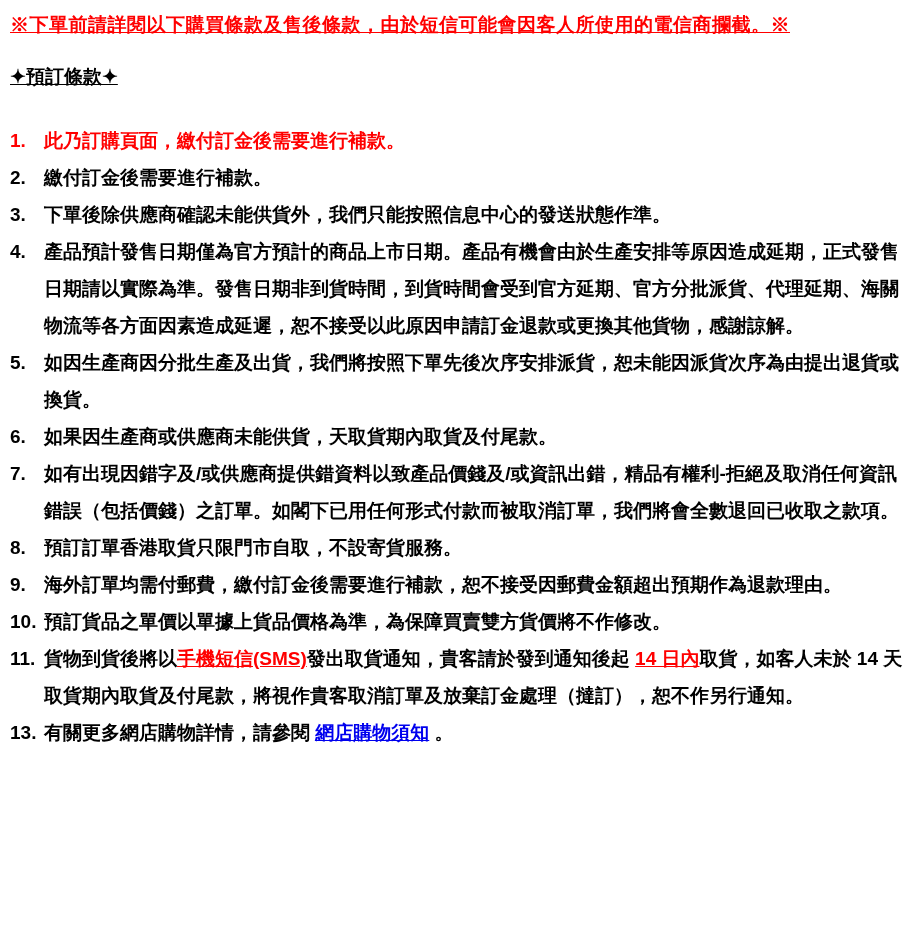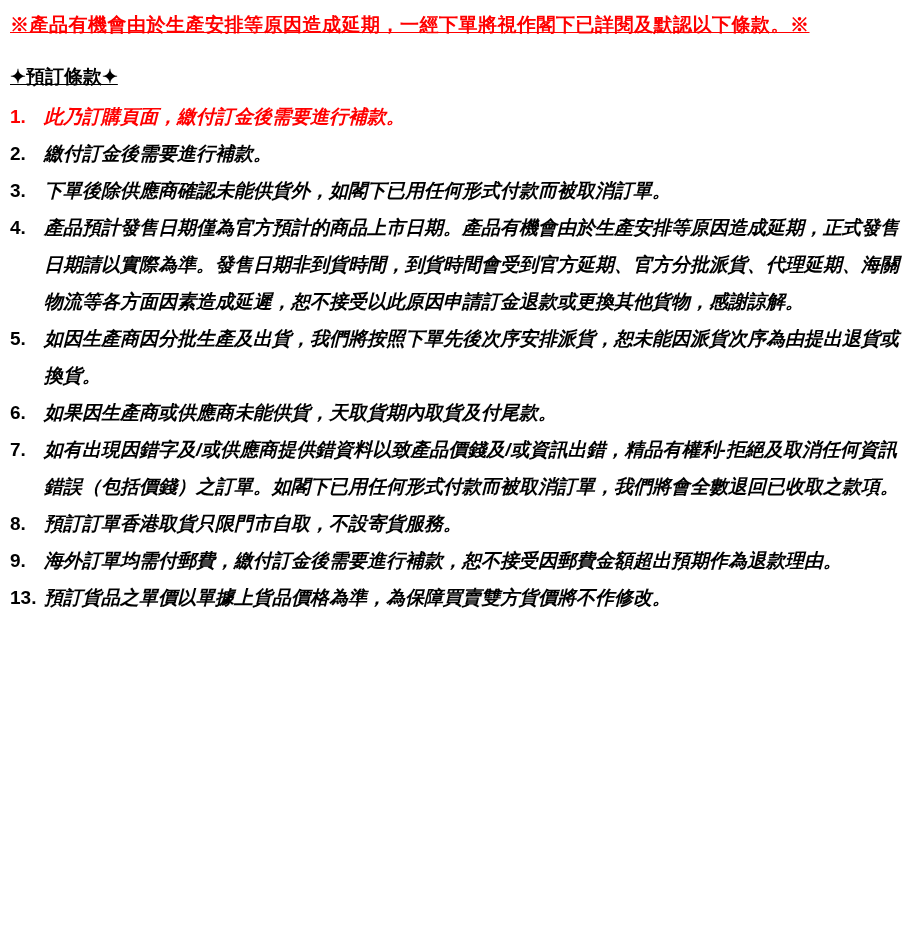--- a/index.html
+++ b/index.html
@@ -22,73 +22,72 @@
     color: #ff0000;
     text-decoration: underline;
     line-height: 30px;
     margin-bottom: 24px;
     letter-spacing: 0.5px;
   }
   .section-title {
     color: #000000;
     text-decoration: underline;
     line-height: 26px;
-    margin-bottom: 8px;
+    margin-bottom: 32px;
   }
   .terms-list {
     display: block;
   }
   .term-item {
     display: flex;
     align-items: flex-start;
     line-height: 37px;
   }
   .term-num {
     min-width: 34px;
     flex-shrink: 0;
     text-align: left;
   }
   .term-text {
     flex: 1;
     word-break: break-word;
-    font-style: italic;
   }
   .red {
     color: #ff0000;
   }
   .red-underline {
     color: #ff0000;
     text-decoration: underline;
   }
   .link {
     color: #0000ee;
     text-decoration: underline;
     cursor: pointer;
   }
 </style>
 </head>
 <body>
 
 <div class="page">
-  <div class="header-warning">※產品有機會由於生產安排等原因造成延期，一經下單將視作閣下已詳閱及默認以下條款。※</div>
+  <div class="header-warning">※下單前請詳閱以下購買條款及售後條款，由於短信可能會因客人所使用的電信商攔截。※</div>
 
   <div class="section-title">✦預訂條款✦</div>
 
   <div class="terms-list">
       <div class="term-item red">
         <span class="term-num">1.</span>
         <span class="term-text"><span>此乃訂購頁面，繳付訂金後需要進行補款。</span></span>
       </div>
       <div class="term-item">
         <span class="term-num">2.</span>
         <span class="term-text"><span>繳付訂金後需要進行補款。</span></span>
       </div>
       <div class="term-item">
         <span class="term-num">3.</span>
-        <span class="term-text"><span>下單後除供應商確認未能供貨外，如閣下已用任何形式付款而被取消訂單。</span></span>
+        <span class="term-text"><span>下單後除供應商確認未能供貨外，我們只能按照信息中心的發送狀態作準。</span></span>
       </div>
       <div class="term-item">
         <span class="term-num">4.</span>
         <span class="term-text"><span>產品預計發售日期僅為官方預計的商品上市日期。產品有機會由於生產安排等原因造成延期，正式發售日期請以實際為準。發售日期非到貨時間，到貨時間會受到官方延期、官方分批派貨、代理延期、海關物流等各方面因素造成延遲，恕不接受以此原因申請訂金退款或更換其他貨物，感謝諒解。</span></span>
       </div>
       <div class="term-item">
         <span class="term-num">5.</span>
         <span class="term-text"><span>如因生產商因分批生產及出貨，我們將按照下單先後次序安排派貨，恕未能因派貨次序為由提出退貨或換貨。</span></span>
       </div>
       <div class="term-item">
@@ -101,17 +100,25 @@
       </div>
       <div class="term-item">
         <span class="term-num">8.</span>
         <span class="term-text"><span>預訂訂單香港取貨只限門市自取，不設寄貨服務。</span></span>
       </div>
       <div class="term-item">
         <span class="term-num">9.</span>
         <span class="term-text"><span>海外訂單均需付郵費，繳付訂金後需要進行補款，恕不接受因郵費金額超出預期作為退款理由。</span></span>
       </div>
       <div class="term-item">
+        <span class="term-num">10.</span>
+        <span class="term-text"><span>預訂貨品之單價以單據上貨品價格為準，為保障買賣雙方貨價將不作修改。</span></span>
+      </div>
+      <div class="term-item">
+        <span class="term-num">11.</span>
+        <span class="term-text"><span>貨物到貨後將以</span><span class="red-underline">手機短信(SMS)</span><span>發出取貨通知，貴客請於發到通知後起 </span><span class="red-underline">14 日內</span><span>取貨，如客人未於 14 天取貨期內取貨及付尾款，將視作貴客取消訂單及放棄訂金處理（撻訂），恕不作另行通知。</span></span>
+      </div>
+      <div class="term-item">
         <span class="term-num">13.</span>
-        <span class="term-text"><span>預訂貨品之單價以單據上貨品價格為準，為保障買賣雙方貨價將不作修改。</span></span>
+        <span class="term-text"><span>有關更多網店購物詳情，請參閱 </span><span class="link">網店購物須知</span><span> 。</span></span>
       </div>
     </div>
 </div>
 
 </body></html>

